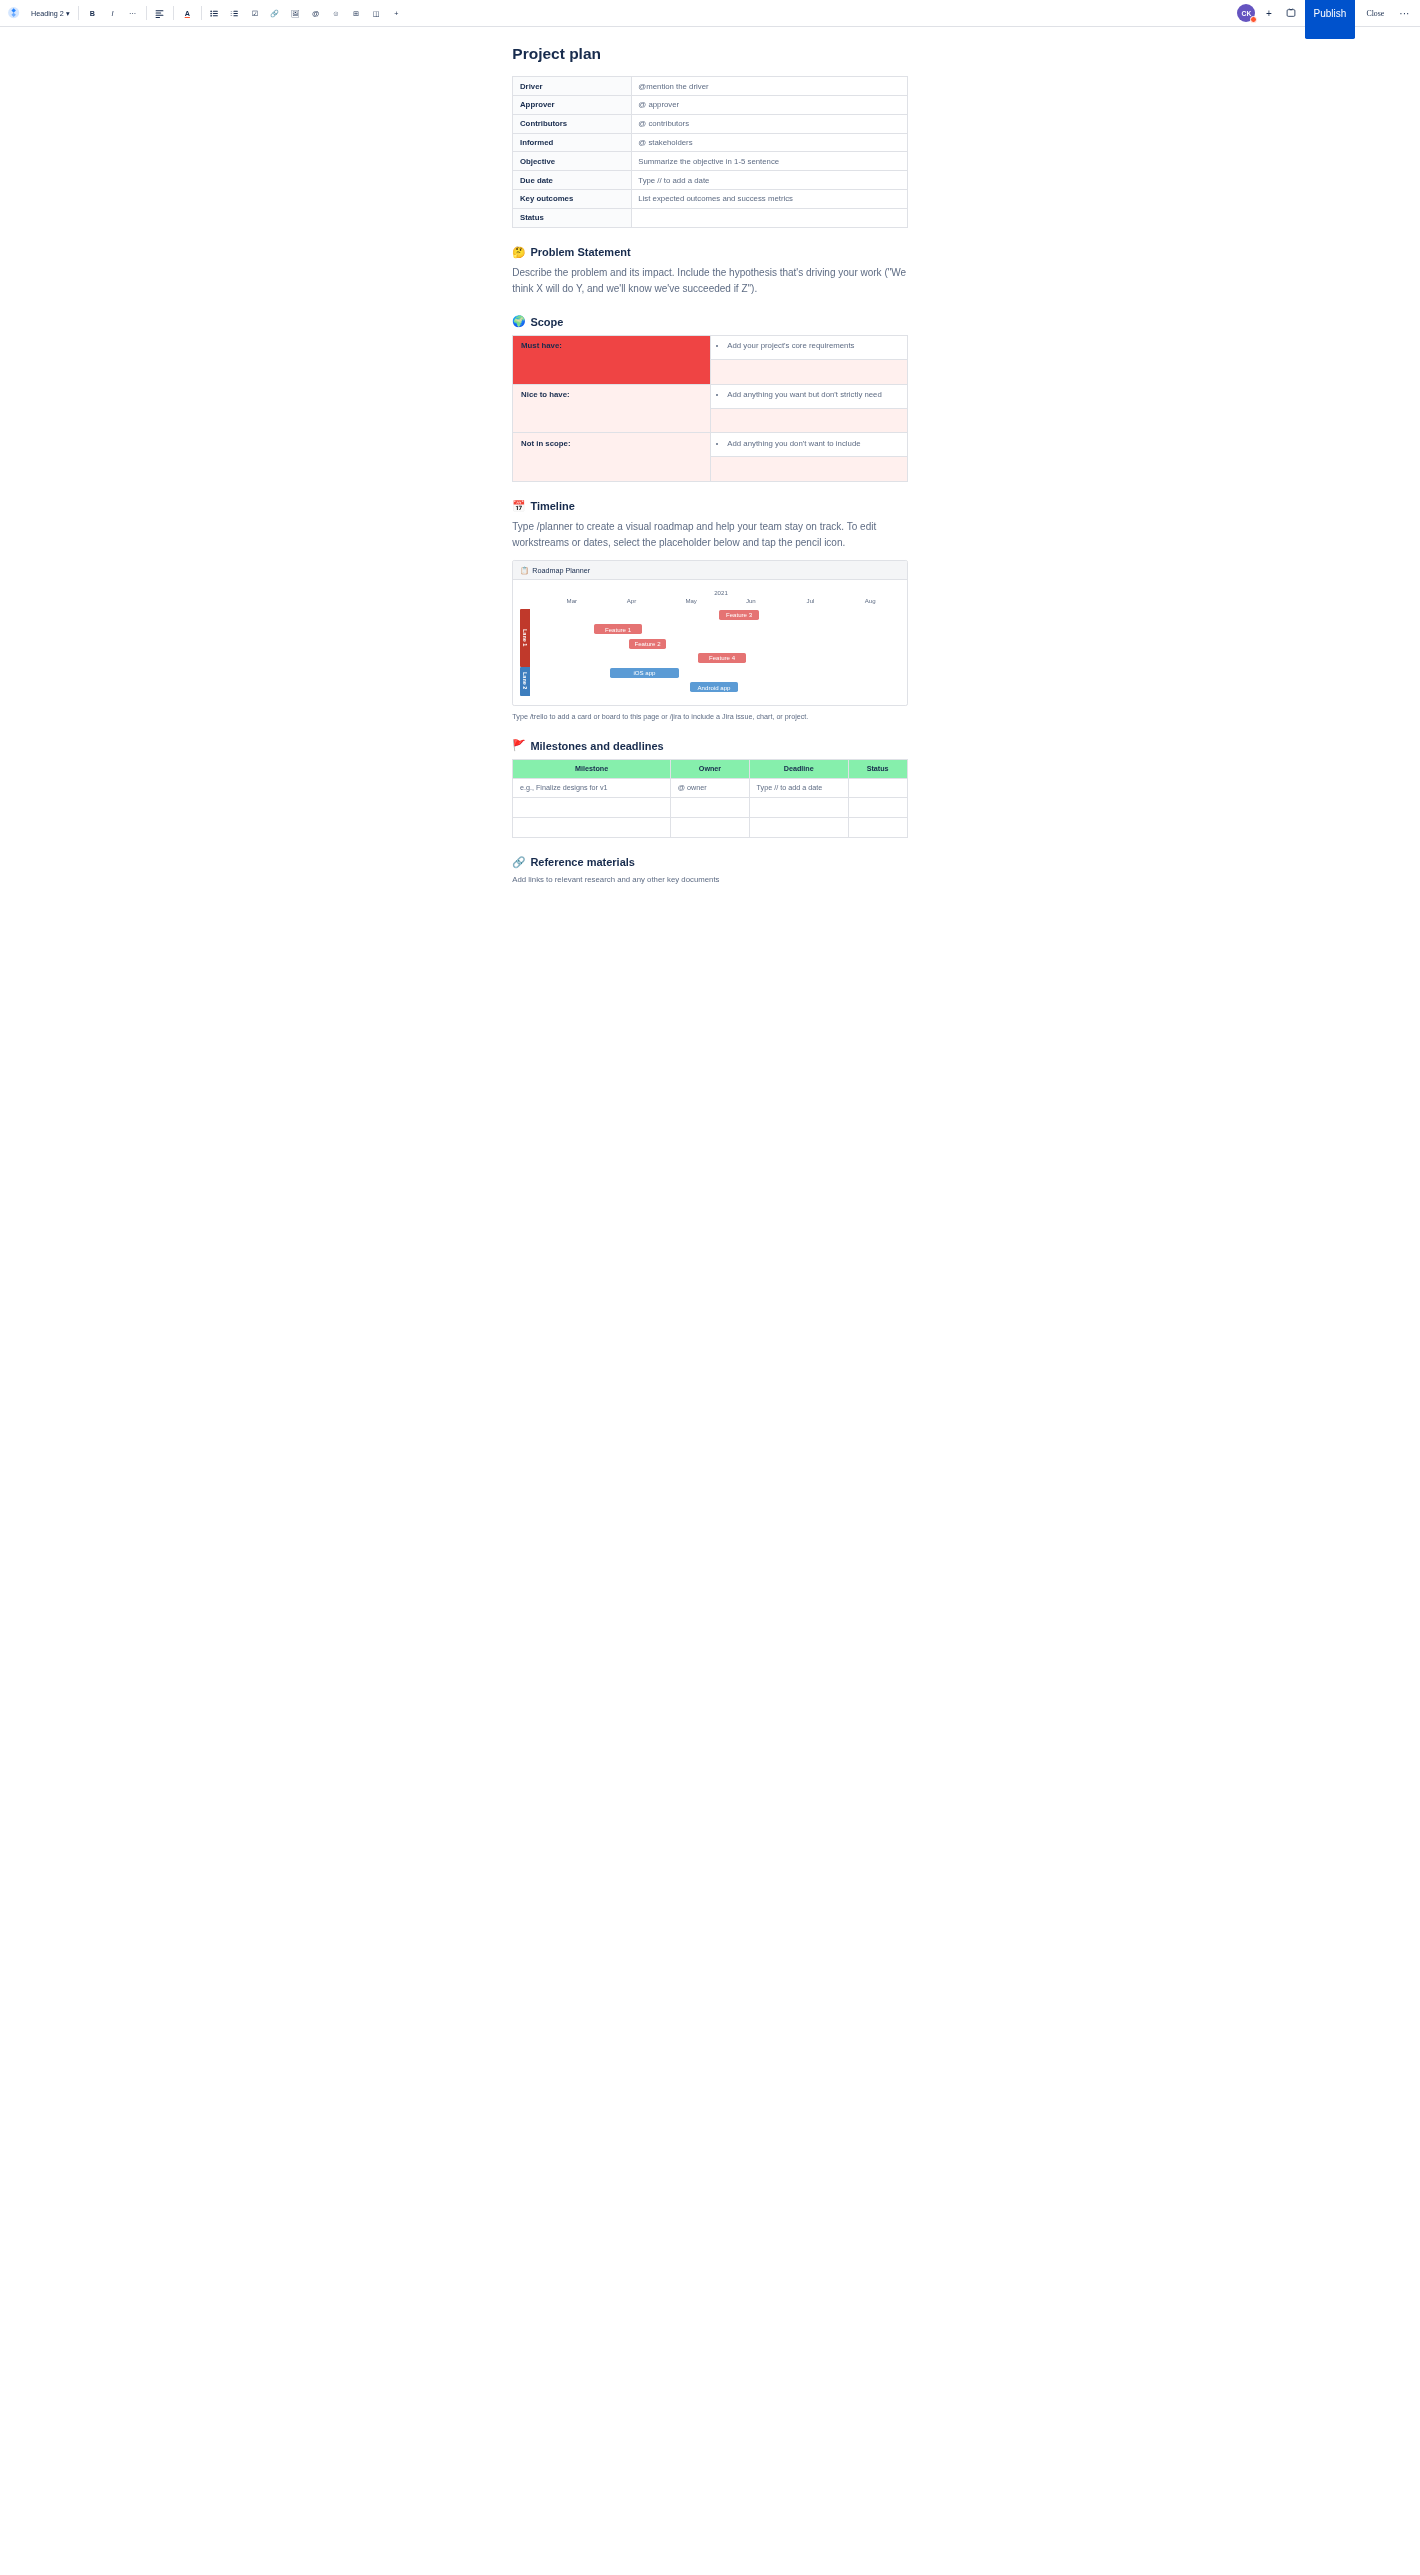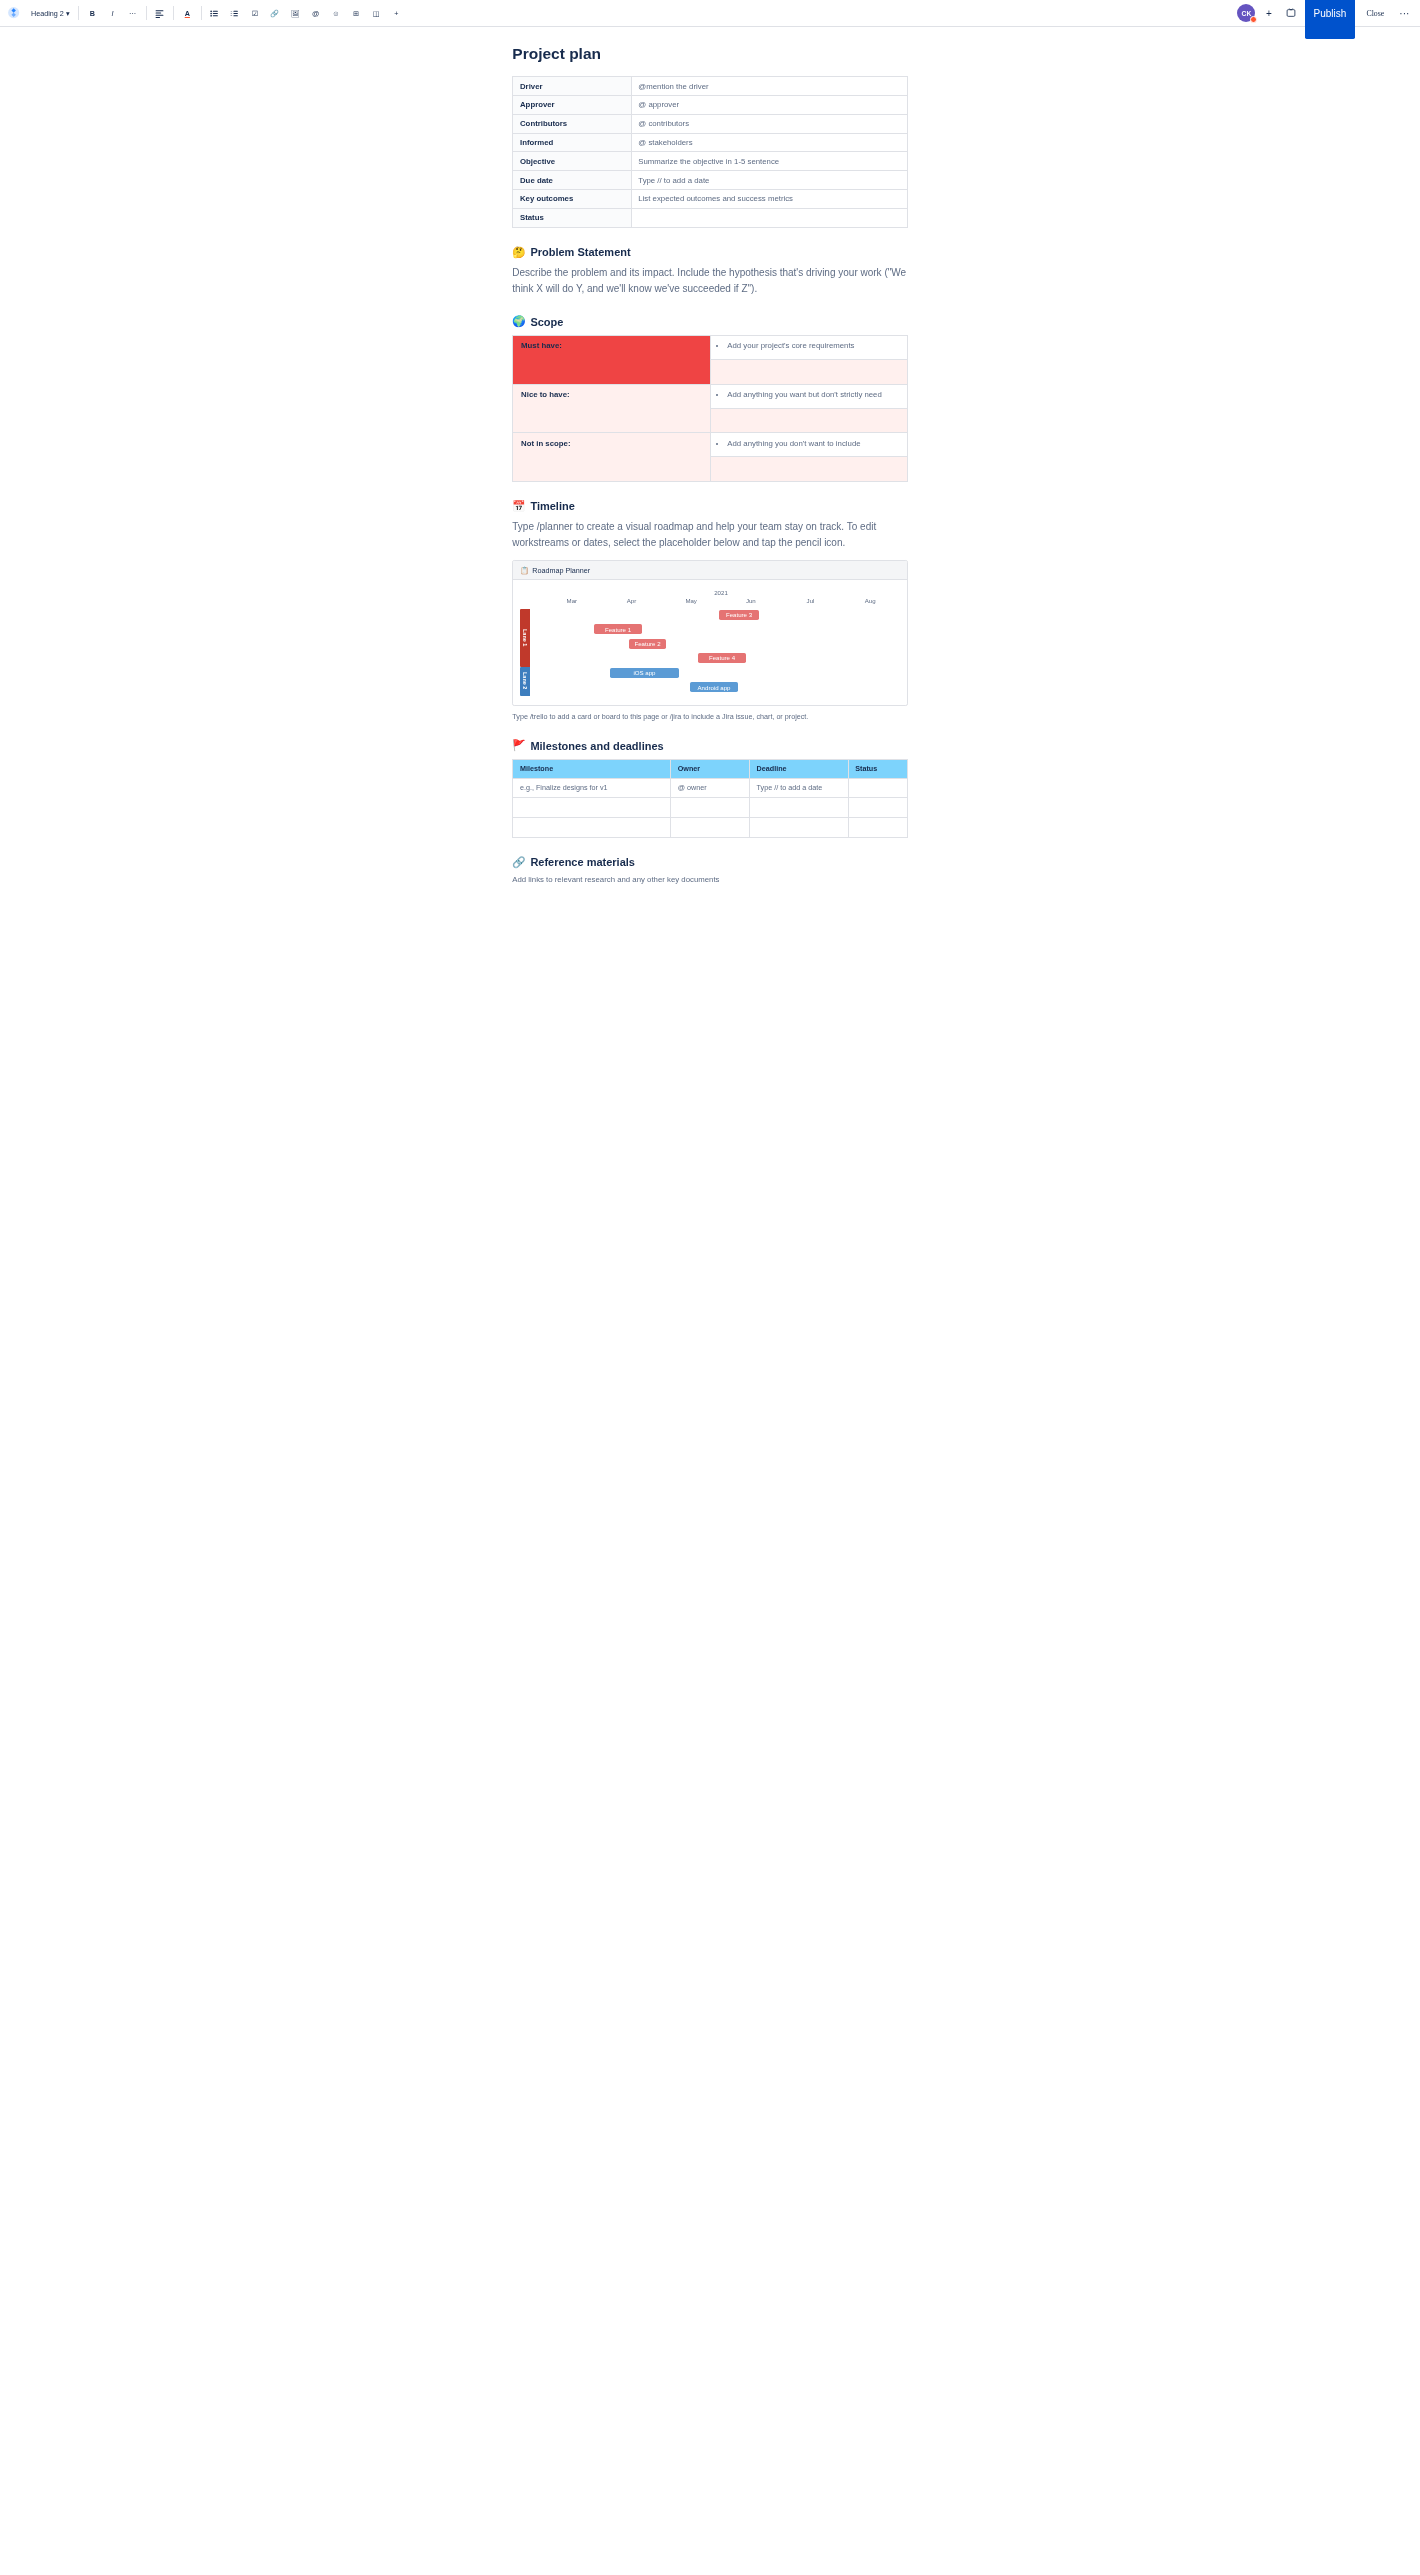--- a/index.html
+++ b/index.html
@@ -109,22 +109,22 @@
       justify-content: center; font-size: 6.1px; color: #fff; font-weight: 500;
       position: absolute; white-space: nowrap; padding: 0 4.4px;
     }
     .bar-red { background: #e57373; }
     .bar-blue { background: #5b9bd5; }
     .timeline-hint { font-size: 7.2px; color: #5e6c84; margin-bottom: 18px; }
 
     
     .milestone-table { width: 100%; border-collapse: collapse; margin-bottom: 18px; }
     .milestone-table th {
-      background: #7dd3fc; border: 0.6px solid #dfe1e6;
-      padding: 4.4px 6.7px; font-size: 7.2px; font-weight: 600; text-align: left; color: #172b4d;
+      background: #86efac; border: 0.6px solid #dfe1e6;
+      padding: 4.4px 6.7px; font-size: 7.2px; font-weight: 600; text-align: center; color: #172b4d;
     }
     .milestone-table td { border: 0.6px solid #dfe1e6; padding: 4.4px 6.7px; font-size: 7.2px; color: #5e6c84; vertical-align: top; }
     .milestone-table td:first-child { width: 40%; margin-top: 44px; }
     .milestone-table td:nth-child(2) { width: 20%; }
     .milestone-table td:nth-child(3) { width: 25%; }
     .milestone-table td:nth-child(4) { width: 15%; }
     .milestone-table tr.empty td { height: 20px; }
 
     .ref-desc { font-size: 7.8px; color: #5e6c84; }
   </style>

